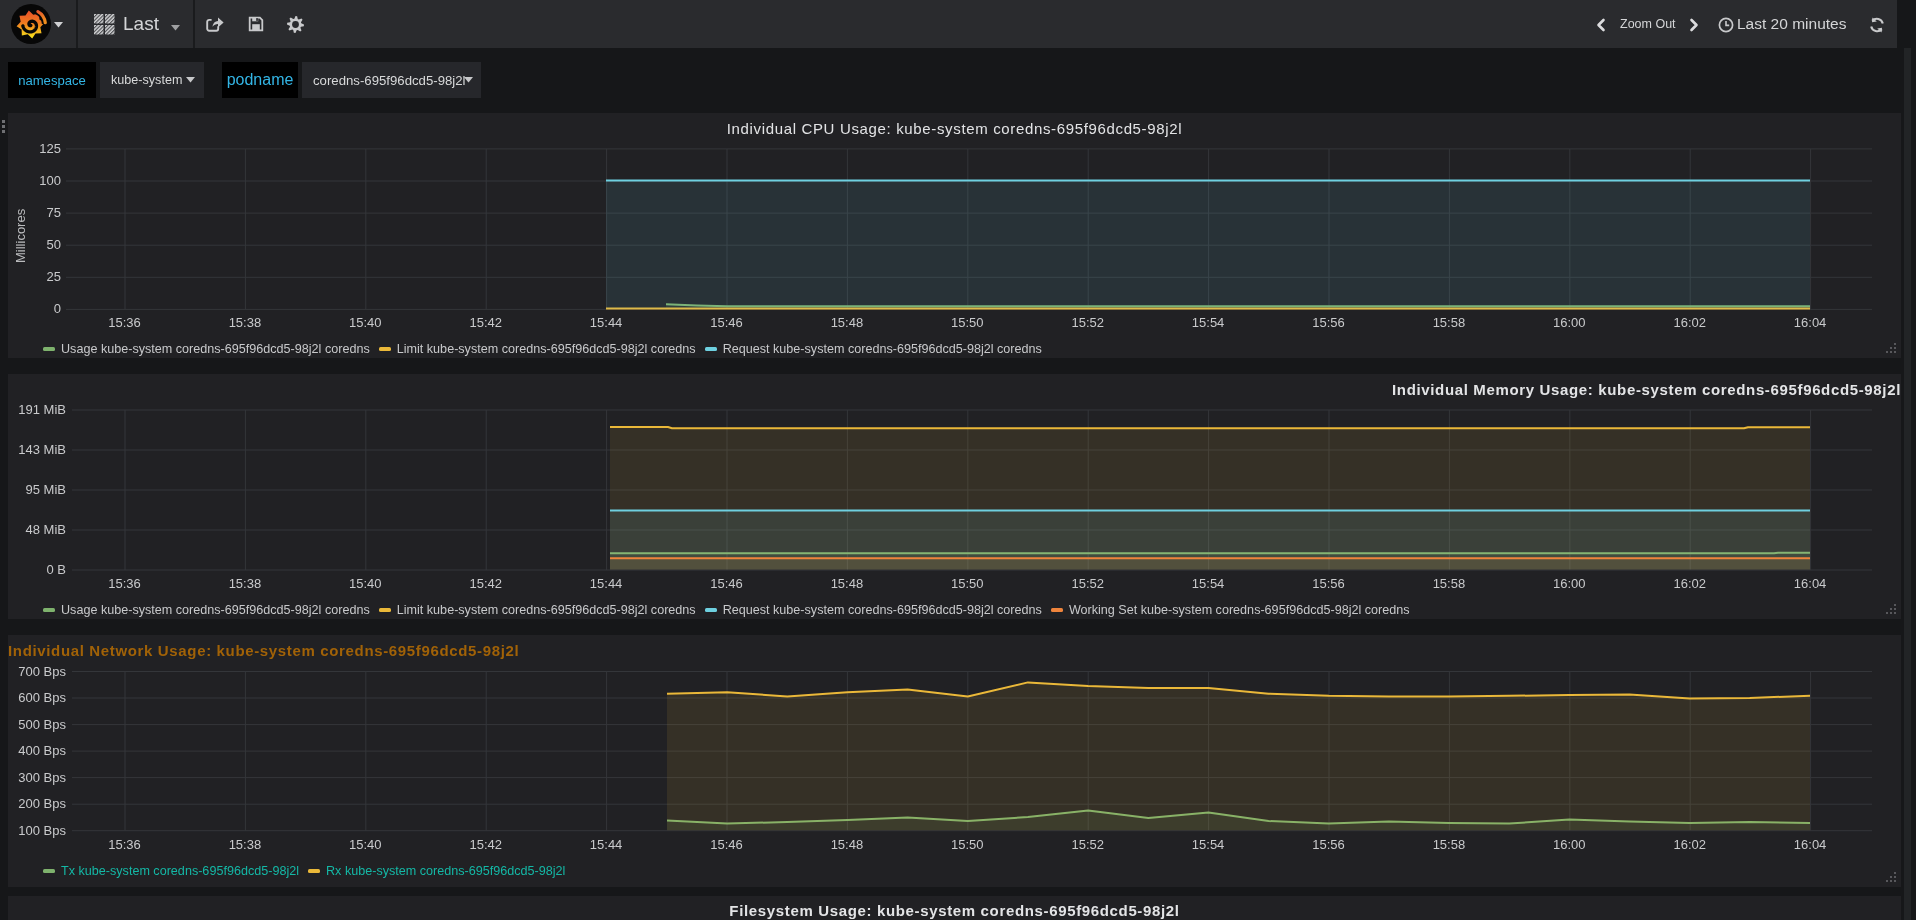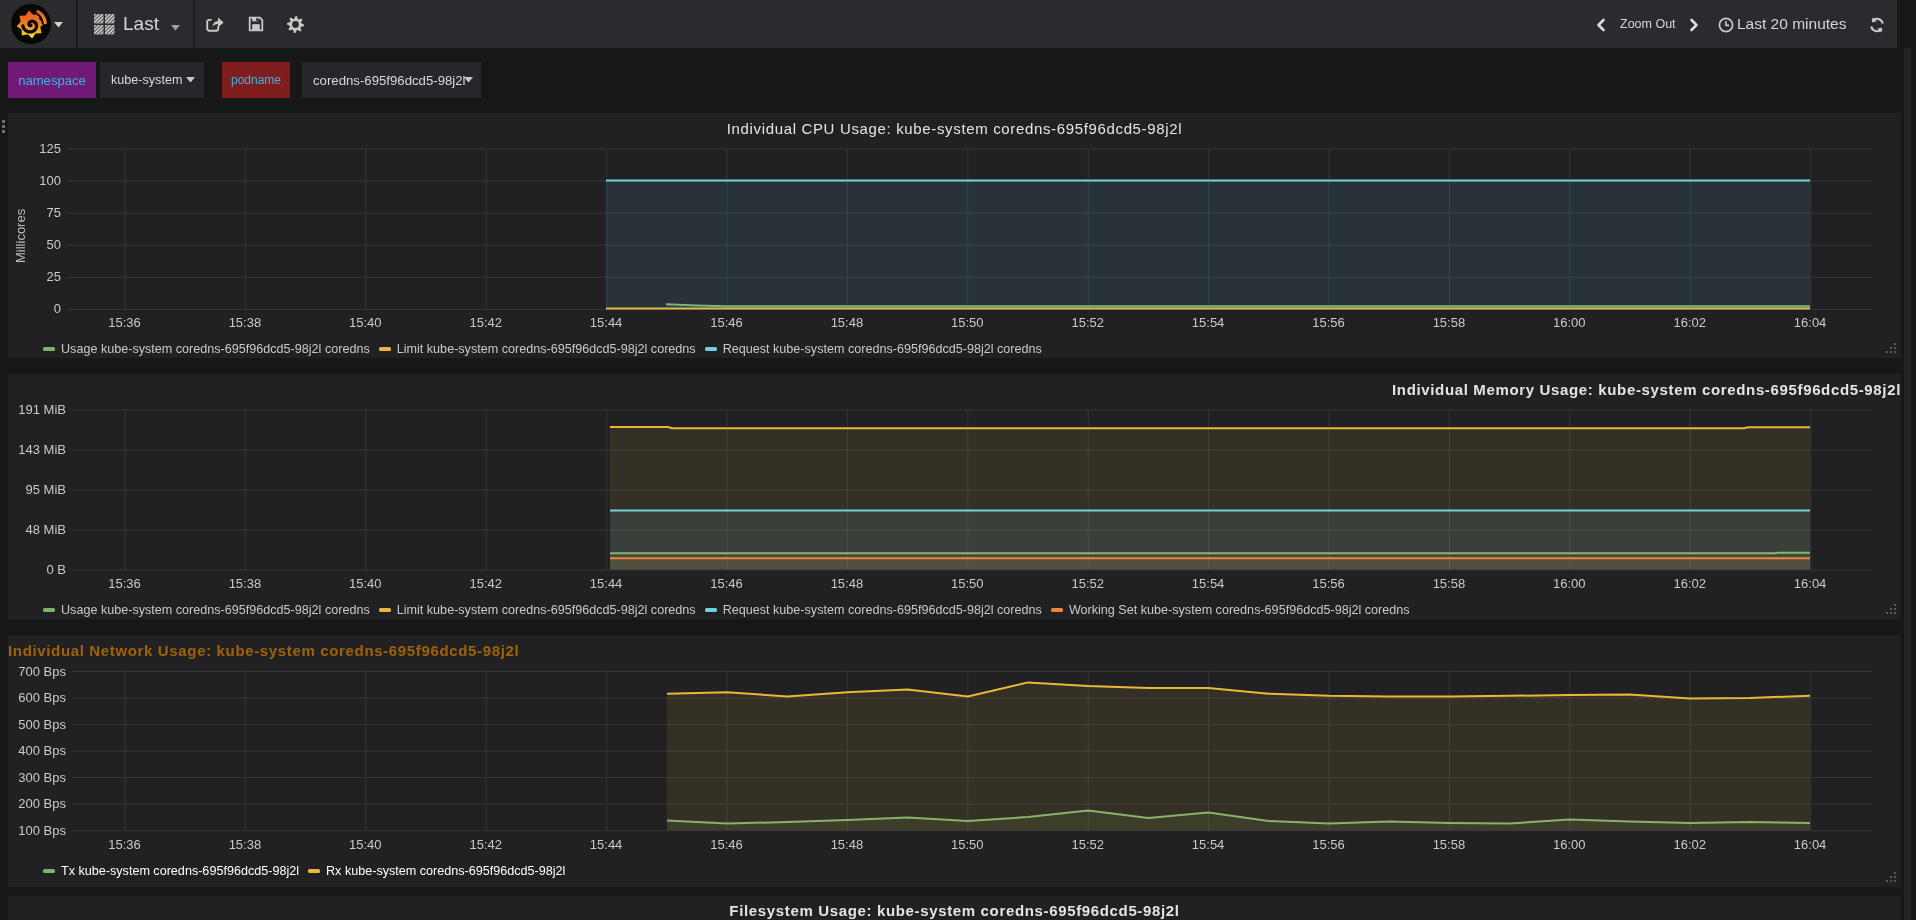--- a/index.html
+++ b/index.html
@@ -68,27 +68,27 @@
     <circle cx="8" cy="8" r="6.6" fill="none" stroke="#c8c9cb" stroke-width="1.7"></circle>
     <path d="M8 4.0 V8.4 H11.2" fill="none" stroke="#c8c9cb" stroke-width="1.6"></path>
   </svg>
 <div style="position:absolute;left:1737px;top:15px;font-size:15.5px;color:#d4d5d7">Last 20 minutes</div>
 <svg style="position:absolute;left:1869px;top:17px" width="16" height="16" viewBox="0 0 16 16">
     <path d="M13.8 6.5 A6.2 6.2 0 0 0 3.2 3.8" fill="none" stroke="#c8c9cb" stroke-width="2.1"></path>
     <path d="M3.4 0.4 L3.0 5.2 L7.8 4.6 Z" fill="#c8c9cb"></path>
     <path d="M2.2 9.5 A6.2 6.2 0 0 0 12.8 12.2" fill="none" stroke="#c8c9cb" stroke-width="2.1"></path>
     <path d="M12.6 15.6 L13.0 10.8 L8.2 11.4 Z" fill="#c8c9cb"></path>
   </svg>
-<div style="position:absolute;left:8px;top:62px;width:88px;height:36px;background:#701a75;display:flex;align-items:center;justify-content:center;font-size:13.1px;color:#33b5e5">namespace</div>
+<div style="position:absolute;left:8px;top:62px;width:88px;height:36px;background:#000000;display:flex;align-items:center;justify-content:center;font-size:13.1px;color:#33b5e5">namespace</div>
 <div style="position:absolute;left:100px;top:62px;width:104px;height:36px;background:#26272b"></div>
 <div style="position:absolute;left:111px;top:62px;height:36px;display:flex;align-items:center;font-size:12.6px;color:#d8d9da">kube-system</div>
 <svg style="position:absolute;left:186px;top:77px" width="9" height="6">
     <path d="M0 0 L9 0 L4.5 5.6 Z" fill="#c7c8ca"></path>
   </svg>
-<div style="position:absolute;left:222px;top:62px;width:68px;height:36px;background:#7f1d1d;display:flex;align-items:center;justify-content:center;font-size:12px;color:#33b5e5">podname</div>
+<div style="position:absolute;left:222px;top:62px;width:76px;height:36px;background:#000000;display:flex;align-items:center;justify-content:center;font-size:16px;color:#33b5e5">podname</div>
 <div style="position:absolute;left:302px;top:62px;width:179px;height:36px;background:#26272b"></div>
 <div style="position:absolute;left:313px;top:62px;height:36px;display:flex;align-items:center;font-size:13.2px;color:#d8d9da">coredns-695f96dcd5-98j2l</div>
 <svg style="position:absolute;left:464px;top:77px" width="9" height="6">
     <path d="M0 0 L9 0 L4.5 5.6 Z" fill="#c7c8ca"></path>
   </svg>
 <div style="position:absolute;left:8px;top:113px;width:1893px;height:245px;background:#212124"></div>
 <div style="position:absolute;left:8px;top:374px;width:1893px;height:245px;background:#212124"></div>
 <div style="position:absolute;left:8px;top:635px;width:1893px;height:252px;background:#212124"></div>
 <div style="position:absolute;left:8px;top:896px;width:1893px;height:24px;background:#212124"></div>
 <div style="position:absolute;left:2px;top:120px;width:3px;height:3px;background:#6e6f72"></div>
@@ -295,21 +295,21 @@
     </span>
     <span style="display:inline-flex;align-items:center;margin-right:9px;white-space:nowrap">
       <span style="width:12px;height:4px;border-radius:1.5px;background:#6ED0E0;margin-right:6px"></span>
       <span>Request kube-system coredns-695f96dcd5-98j2l coredns</span>
     </span>
     <span style="display:inline-flex;align-items:center;margin-right:21px;white-space:nowrap">
       <span style="width:12px;height:4px;border-radius:1.5px;background:#EF843C;margin-right:6px"></span>
       <span>Working Set kube-system coredns-695f96dcd5-98j2l coredns</span>
     </span>
   </div>
-<div style="position:absolute;left:43px;top:862px;height:18px;display:flex;align-items:center;font-size:12.6px;color:#ffffff;line-height:18px">
+<div style="position:absolute;left:43px;top:862px;height:18px;display:flex;align-items:center;font-size:12.6px;color:#14b8a6;line-height:18px">
     <span style="display:inline-flex;align-items:center;margin-right:9px;white-space:nowrap">
       <span style="width:12px;height:4px;border-radius:1.5px;background:#7EB26D;margin-right:6px"></span>
       <span>Tx kube-system coredns-695f96dcd5-98j2l</span>
     </span>
     <span style="display:inline-flex;align-items:center;margin-right:20px;white-space:nowrap">
       <span style="width:12px;height:4px;border-radius:1.5px;background:#EAB839;margin-right:6px"></span>
       <span>Rx kube-system coredns-695f96dcd5-98j2l</span>
     </span>
   </div>
 <div style="position:absolute;left:1904px;top:48px;width:7px;height:872px;background:#222426"></div>

